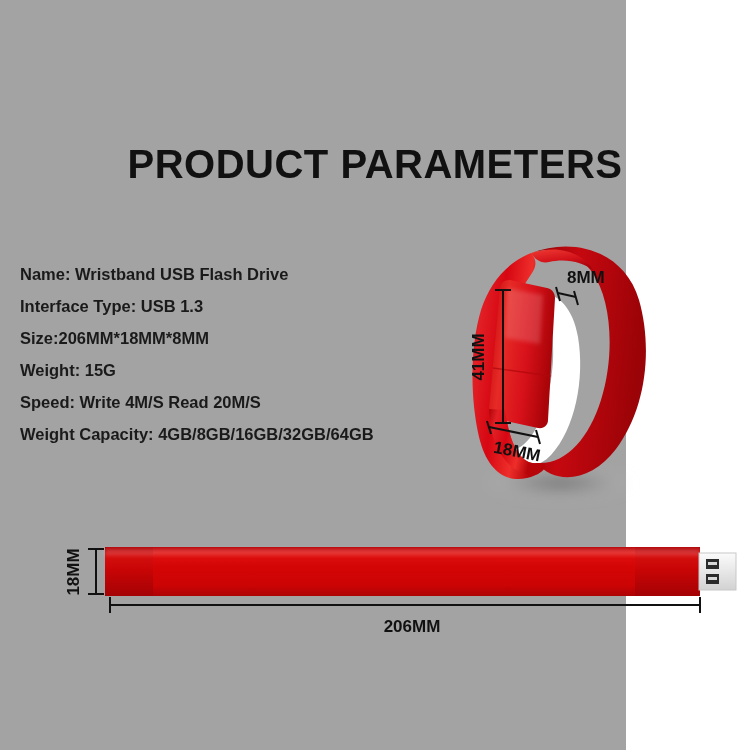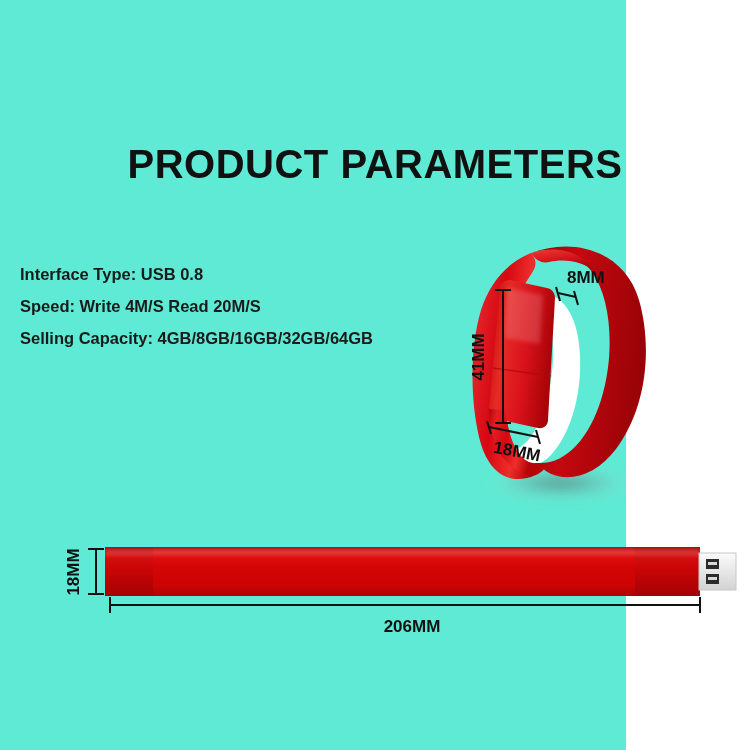--- a/index.html
+++ b/index.html
@@ -15,21 +15,21 @@
     font-family: "Liberation Sans", sans-serif;
     color: #111111;
   }
 
   #page {
     position: absolute;
     left: 0;
     top: 0;
     width: 626px;
     height: 750px;
-    background: #5eead4;
+    background: #a3a3a3;
   }
 
   
   .page-title {
     position: absolute;
     left: 0;
     top: 13820px;
     width: 750px;
     text-align: center;
     font-size: 40px;
@@ -77,23 +77,26 @@
   }
 </style>
 </head>
 <body>
 
 <div id="page">
 
   <div class="page-title" style="top:142px;">PRODUCT PARAMETERS</div>
 
   <div class="spec-list">
-    <div class="spec-line">Interface Type: USB 0.8</div>
+    <div class="spec-line">Name: Wristband USB Flash Drive</div>
+    <div class="spec-line">Interface Type: USB 1.3</div>
+    <div class="spec-line">Size:206MM*18MM*8MM</div>
+    <div class="spec-line">Weight: 15G</div>
     <div class="spec-line">Speed: Write 4M/S  Read 20M/S</div>
-    <div class="spec-line">Selling Capacity: 4GB/8GB/16GB/32GB/64GB</div>
+    <div class="spec-line">Weight Capacity: 4GB/8GB/16GB/32GB/64GB</div>
   </div>
 
   <svg class="illus" viewBox="0 0 750 750" xmlns="http://www.w3.org/2000/svg">
     <defs>
 
       <linearGradient id="gBandOuter" x1="0" y1="0" x2="1" y2="0.35">
         <stop offset="0%" stop-color="#b00408"></stop>
         <stop offset="18%" stop-color="#e22026"></stop>
         <stop offset="45%" stop-color="#d60712"></stop>
         <stop offset="75%" stop-color="#ee2e2a"></stop>

